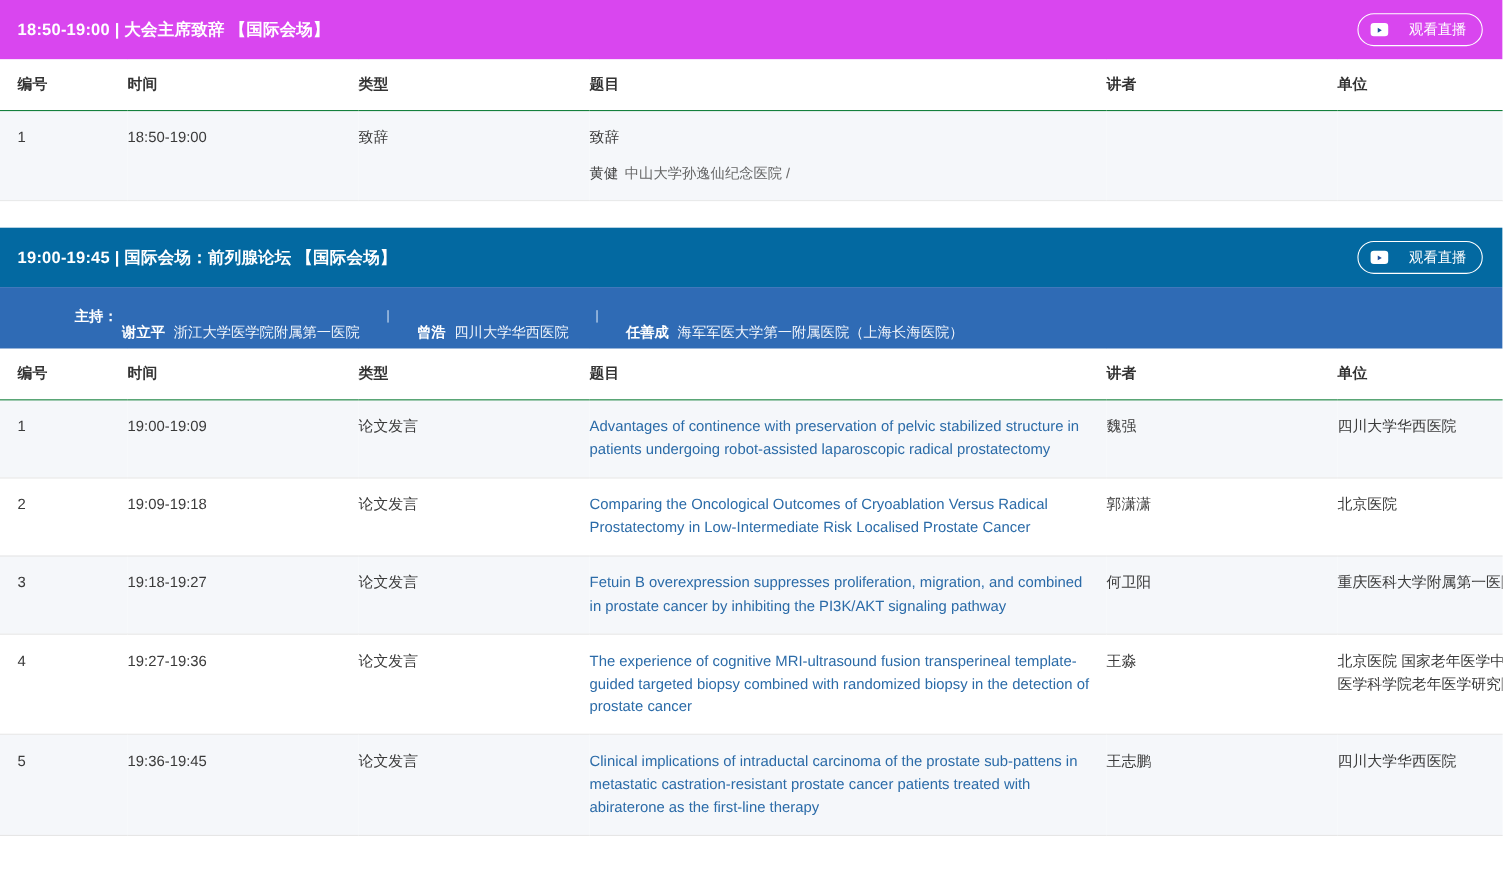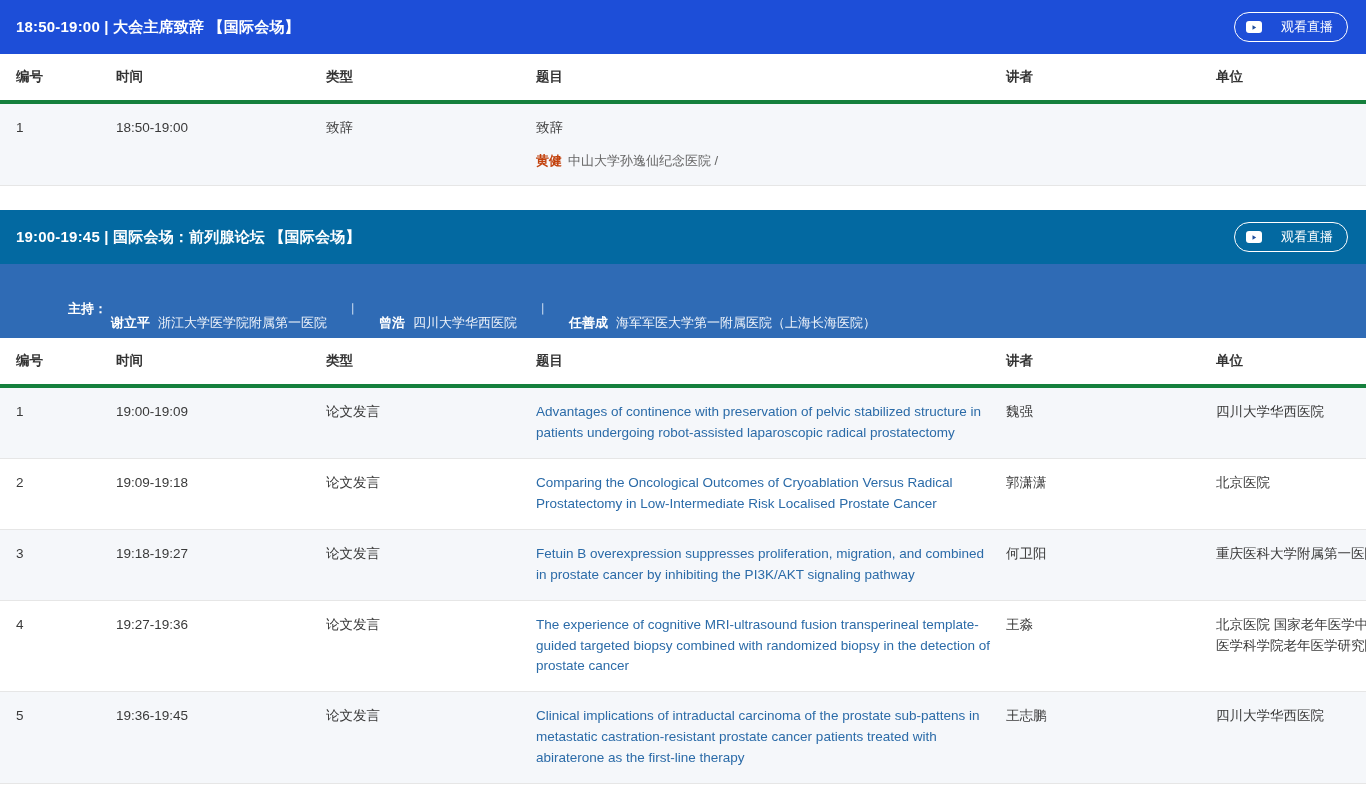--- a/index.html
+++ b/index.html
@@ -14,21 +14,21 @@
     color: #333333;
     overflow: hidden;
   }
   .page {
     width: 1366px;
     position: relative;
   }
 
   
   .session-bar {
-    background: #1d4ed8;
+    background: #d946ef;
     color: #ffffff;
     height: 54px;
     display: flex;
     align-items: center;
     justify-content: space-between;
     padding: 0 18px 0 16px;
     box-sizing: border-box;
   }
   .session-bar.secondary { background: #0369a1; }
   .session-title {
@@ -62,21 +62,21 @@
   }
   .play-icon svg { display: block; }
 
   
   .chair-row {
     background: #2f6bb5;
     color: #ffffff;
     min-height: 38px;
     display: flex;
     align-items: center;
-    padding: 22px 16px 6px 68px;
+    padding: 4px 16px 6px 68px;
     box-sizing: border-box;
     font-size: 13px;
     flex-wrap: wrap;
   }
   .chair-label { margin-right: 4px; font-weight: bold; }
   .chair-name { font-weight: bold; margin-right: 8px; }
   .chair-org { font-weight: normal; color: #eef3fa; text-align: center; }
   .chair-sep {
     color: #cfe0f3;
     margin: 0 20px;
@@ -90,21 +90,21 @@
     border-collapse: collapse;
     table-layout: fixed;
     font-size: 13.5px;
   }
   table.sched th {
     text-align: left;
     font-weight: bold;
     color: #333333;
     background: #ffffff;
     padding: 14px 10px 14px 0;
-    border-bottom: 4px solid #15803d;
+    border-bottom: 1px solid #15803d;
     font-size: 13.5px;
   }
   table.sched td {
     padding: 14px 10px 14px 0;
     vertical-align: top;
     border-bottom: 1px solid #e6e6e6;
     color: #3a3a3a;
     line-height: 1.55;
   }
   tr.alt td { background: #f5f7fa; }
@@ -117,22 +117,22 @@
 
   th.col-no { padding-left: 16px; }
 
   .title-main { color: #2b6ba8; }
   .title-plain { color: #3a3a3a; }
   .speaker-line {
     margin-top: 12px;
     font-size: 13px;
   }
   .speaker-name {
-    color: #c2410c;
-    font-weight: bold;
+    color: #404040;
+    font-weight: normal;
     margin-right: 6px;
     margin-top: 20px;
   }
   .speaker-org { color: #666666; }
   .speaker-cell { color: #333333; }
   .org-cell { color: #333333; }
 
   .gap { height: 24px; background: #ffffff; }
 </style>
 </head>

